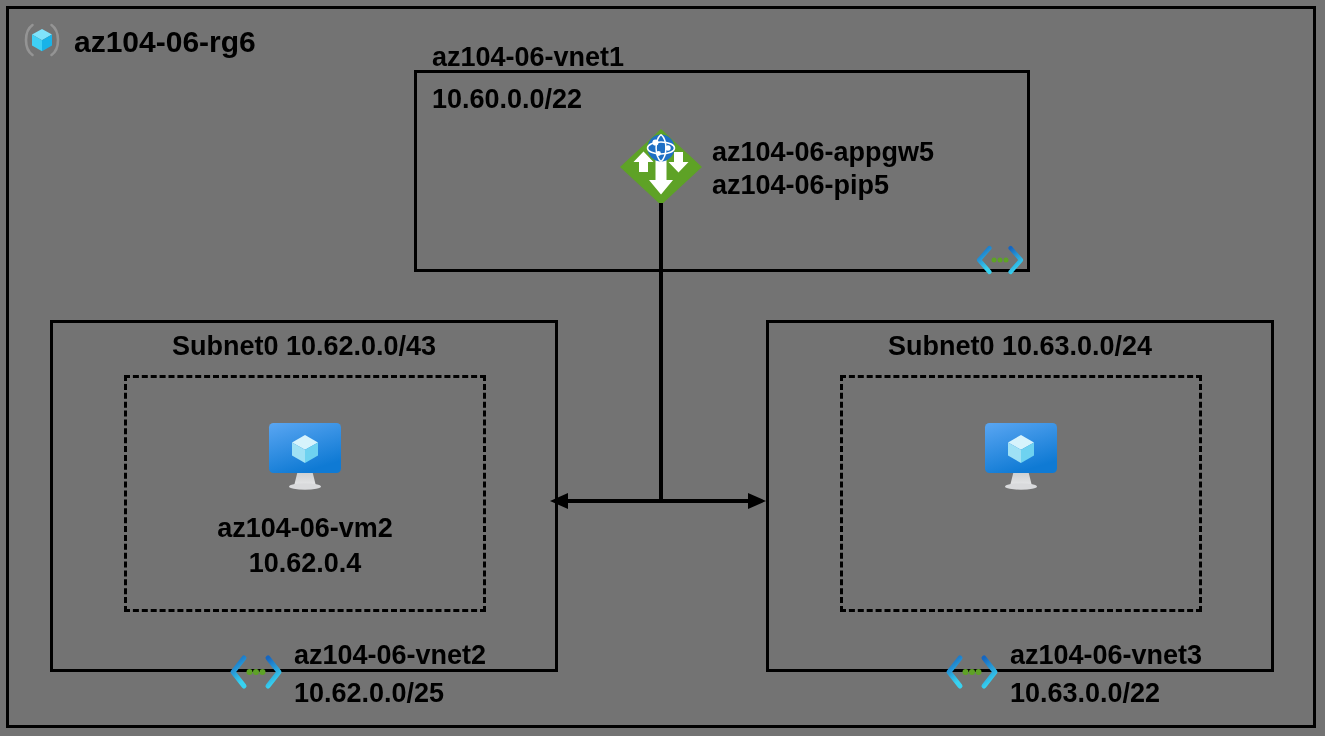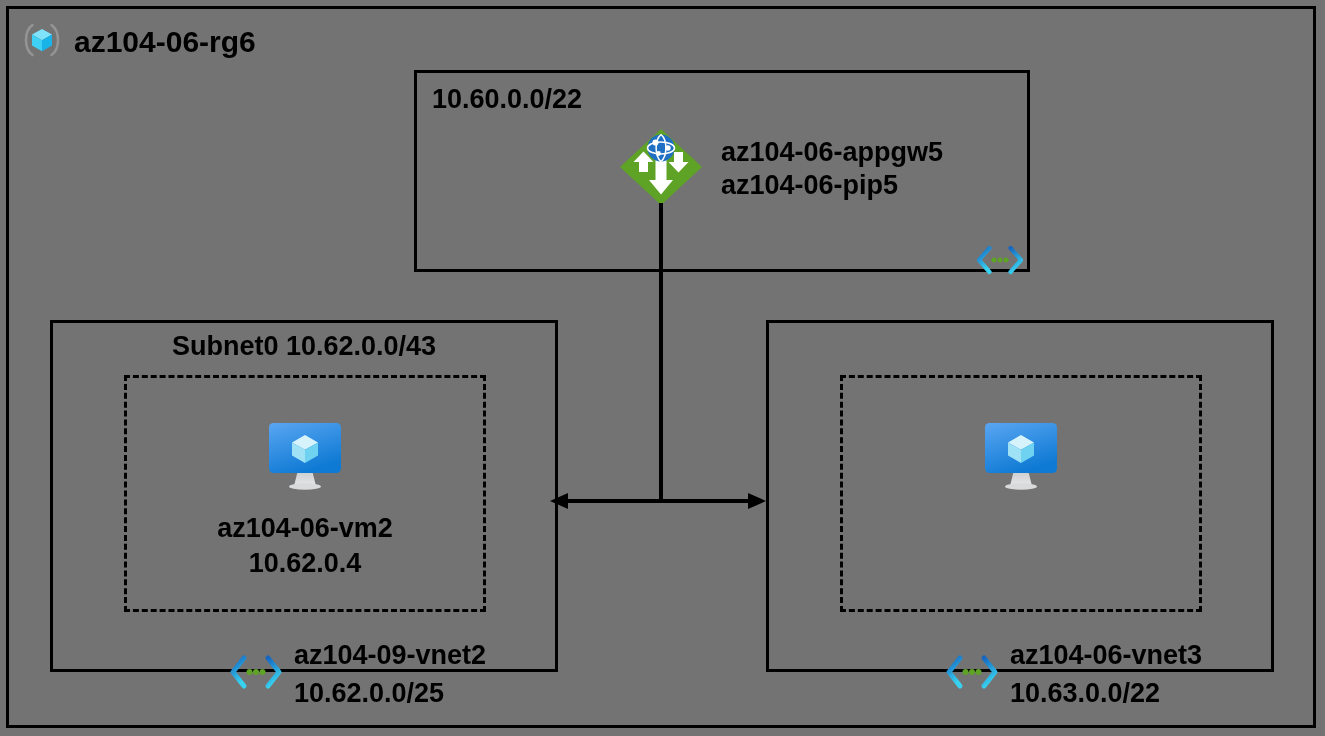--- a/index.html
+++ b/index.html
@@ -78,21 +78,21 @@
   }
   .h-arrow {
     position: absolute;
   }
 
   
   .node {
     position: absolute;
     display: flex;
     align-items: flex-start;
-    gap: 16px;
+    gap: 7px;
   }
   .node-labels {
     display: flex;
     flex-direction: column;
     font-size: 27px;
     line-height: 1.24;
     white-space: nowrap;
   }
   .vm-node {
     position: absolute;
@@ -140,20 +140,21 @@
         <path d="M29.5 5 C34.5 8.5 36 13 36 20 C36 27 34.5 31.5 29.5 35" fill="none" stroke="#949494" stroke-width="2.6" stroke-linecap="round"></path>
 
         <polygon points="20,9 30,14.6 20,20.2 10,14.6" fill="#7fe3fb"></polygon>
         <polygon points="10,14.6 20,20.2 20,31.2 10,25.6" fill="#3fd0f5"></polygon>
         <polygon points="30,14.6 20,20.2 20,31.2 30,25.6" fill="#18b3e8"></polygon>
       </svg>
     </span>
     <span class="rg-title">az104-06-rg6</span>
   </div>
 
+  <div class="box-caption" style="left:432px; top:42px;">az104-06-vnet1</div>
 
   <div class="net-box" style="left:414px; top:70px; width:616px; height:202px;"></div>
 
   <div class="box-caption" style="left:432px; top:84px;">10.60.0.0/22</div>
 
   <span class="icon-wrap" style="position:absolute; left:976px; top:245px;">
     <svg width="48" height="30" viewBox="0 0 48 30">
       <defs>
         <linearGradient id="vng1" x1="0" y1="0" x2="0.35" y2="1">
           <stop offset="0%" stop-color="#1666c0"></stop>
@@ -261,27 +262,28 @@
           </linearGradient>
         </defs>
         <path d="M16 15 L5 29 L16 43" fill="none" stroke="url(#vng3)" stroke-width="5" stroke-linecap="round" stroke-linejoin="round"></path>
         <path d="M40 15 L51 29 L40 43" fill="none" stroke="url(#vng4)" stroke-width="5" stroke-linecap="round" stroke-linejoin="round"></path>
         <circle cx="21.5" cy="29" r="3" fill="#5ea226"></circle>
         <circle cx="28" cy="29" r="3" fill="#5ea226"></circle>
         <circle cx="34.5" cy="29" r="3" fill="#5ea226"></circle>
       </svg>
     </span>
     <span class="vnet-text">
-      <span class="line-a">az104-09-vnet2</span>
+      <span class="line-a">az104-06-vnet2</span>
       <span class="line-b">10.62.0.0/25</span>
     </span>
   </div>
 
   <div class="net-box" style="left:766px; top:320px; width:508px; height:352px;"></div>
 
+  <div class="box-caption centered-caption" style="left:766px; top:331px; width:508px;">Subnet0 10.63.0.0/24</div>
 
   <div class="subnet-box" style="left:840px; top:375px; width:362px; height:237px;"></div>
 
   <div class="vm-node" style="left:906px; top:415px; width:230px;">
     <span class="icon-wrap">
       <svg width="90" height="82" viewBox="0 0 90 82">
         <defs>
           <linearGradient id="vmscr3" x1="0" y1="0" x2="0.45" y2="1">
             <stop offset="0%" stop-color="#5aa6f2"></stop>
             <stop offset="100%" stop-color="#0f7ad4"></stop>

